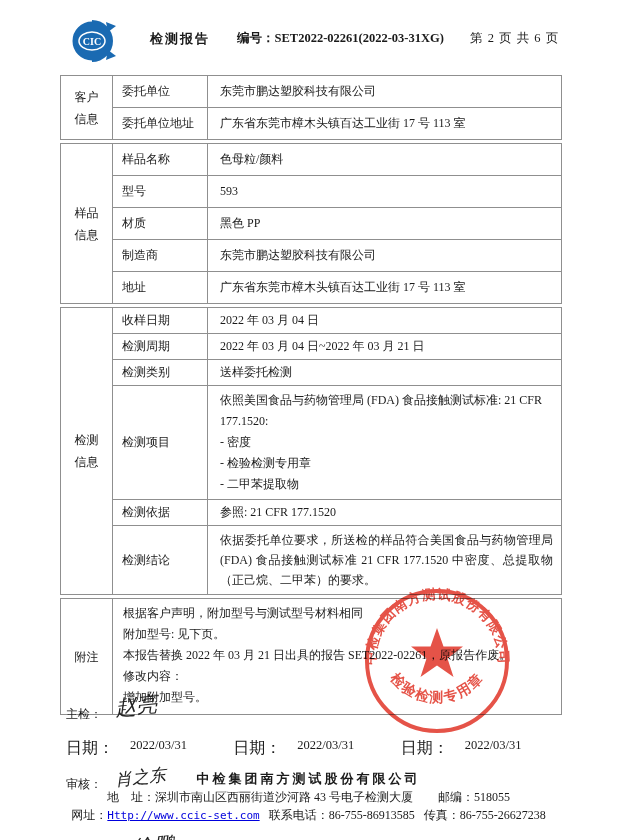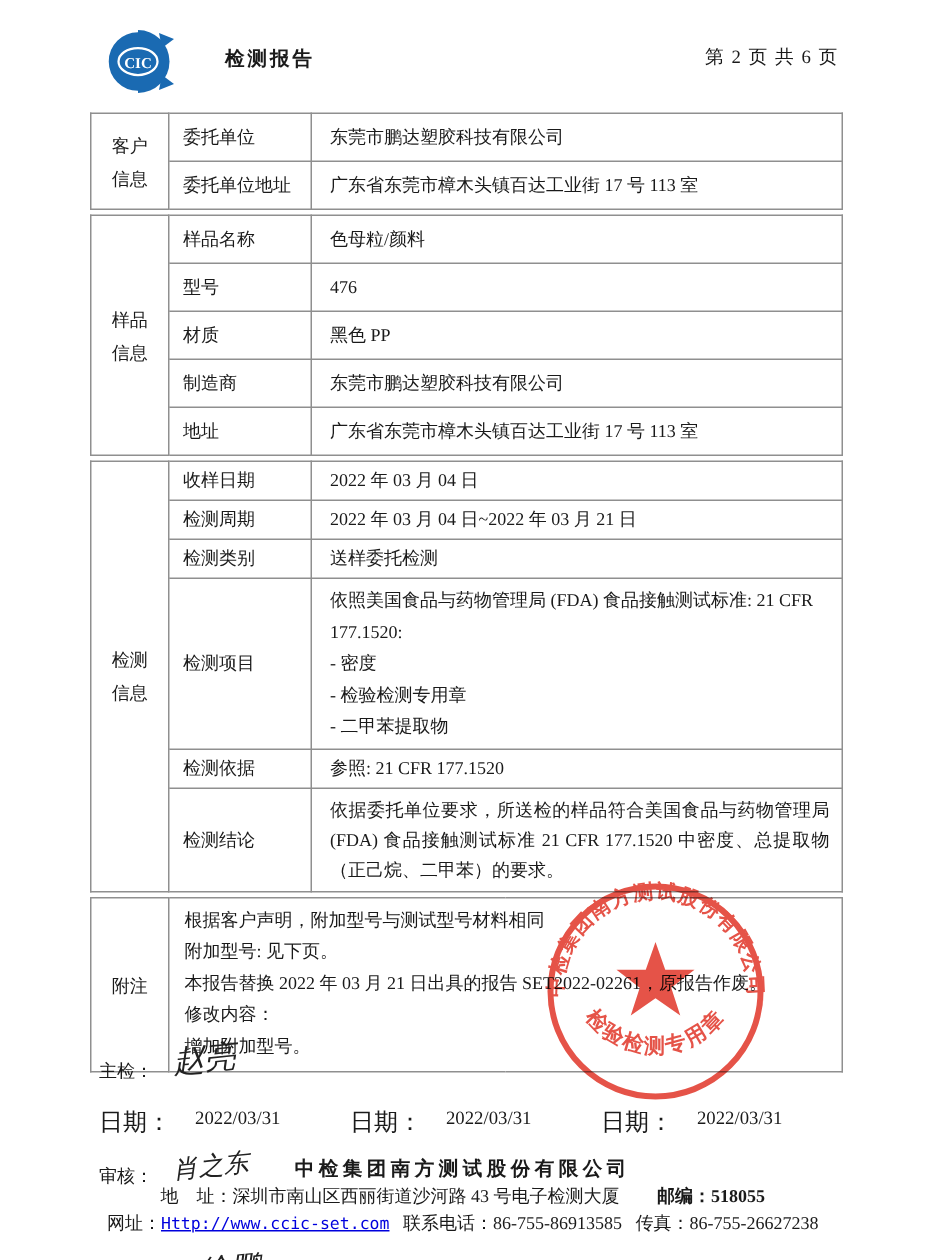--- a/index.html
+++ b/index.html
@@ -52,20 +52,21 @@
   <svg class="logo" viewBox="0 0 64 50">
     <circle cx="30" cy="25" r="21" fill="#1a6ab2"></circle>
     <path d="M30 4 A21 21 0 0 0 30 46" fill="none" stroke="#ffffff" stroke-width="3"></path>
     <path d="M47 10 A21 21 0 0 1 47 40" fill="none" stroke="#ffffff" stroke-width="2"></path>
     <polygon points="44,6 54,10 46,16" fill="#1a6ab2"></polygon>
     <polygon points="44,44 54,40 46,34" fill="#1a6ab2"></polygon>
     <ellipse cx="30" cy="25" rx="13" ry="9" fill="#1a6ab2" stroke="#ffffff" stroke-width="1.5"></ellipse>
     <text x="30" y="29" text-anchor="middle" font-family="Liberation Serif,serif" font-size="10" font-weight="bold" fill="#ffffff">CIC</text>
   </svg>
   <div class="hd-title">检测报告</div>
+  <div class="hd-no"><span>编号：</span><span>SET2022-02261(2022-03-31XG)</span></div>
   <div class="hd-page">第 2 页 共 6 页</div>
 </div>
 
 <div class="report">
 
   <table class="sec">
     <tbody>
         <tr>
       <td class="sect" rowspan="2">
         <div>客户</div>
@@ -86,21 +87,21 @@
         <tr>
       <td class="sect" rowspan="5">
         <div>样品</div>
         <div>信息</div>
       </td>
       <td class="lab h33">样品名称</td>
       <td class="val h33">色母粒/颜料</td>
     </tr>
     <tr>
       <td class="lab h33">型号</td>
-      <td class="val h33">476</td>
+      <td class="val h33">593</td>
     </tr>
     <tr>
       <td class="lab h33">材质</td>
       <td class="val h33">黑色 PP</td>
     </tr>
     <tr>
       <td class="lab h33">制造商</td>
       <td class="val h33">东莞市鹏达塑胶科技有限公司</td>
     </tr>
     <tr>
@@ -207,20 +208,20 @@
   <polygon fill="#e23b2e" points="75,42 81.5,60.5 101,60.5 85.5,72.5 91.5,91 75,79.5 58.5,91 64.5,72.5 49,60.5 68.5,60.5"></polygon>
   <text font-family="Liberation Serif,serif" font-size="14" font-weight="bold" fill="#e23b2e" letter-spacing="1.5">
     <textPath href="#arcBottom" startOffset="50%" text-anchor="middle">检验检测专用章</textPath>
   </text>
 </svg>
 
 <div class="footer">
   <div class="f-company">中检集团南方测试股份有限公司</div>
   <div class="f-line">
     <span>地　址：深圳市南山区西丽街道沙河路 43 号电子检测大厦</span>
-    <span style="margin-left:22px;font-weight:bold;">邮编：518055</span>
+    <span style="margin-left:22px;">邮编：518055</span>
   </div>
   <div class="f-line">
     <span>网址：</span><a class="f-link" href="#">Http://www.ccic-set.com</a>
     <span style="margin-left:6px;">联系电话：86-755-86913585</span>
     <span style="margin-left:6px;">传真：86-755-26627238</span>
   </div>
 </div>
 
 </body></html>

